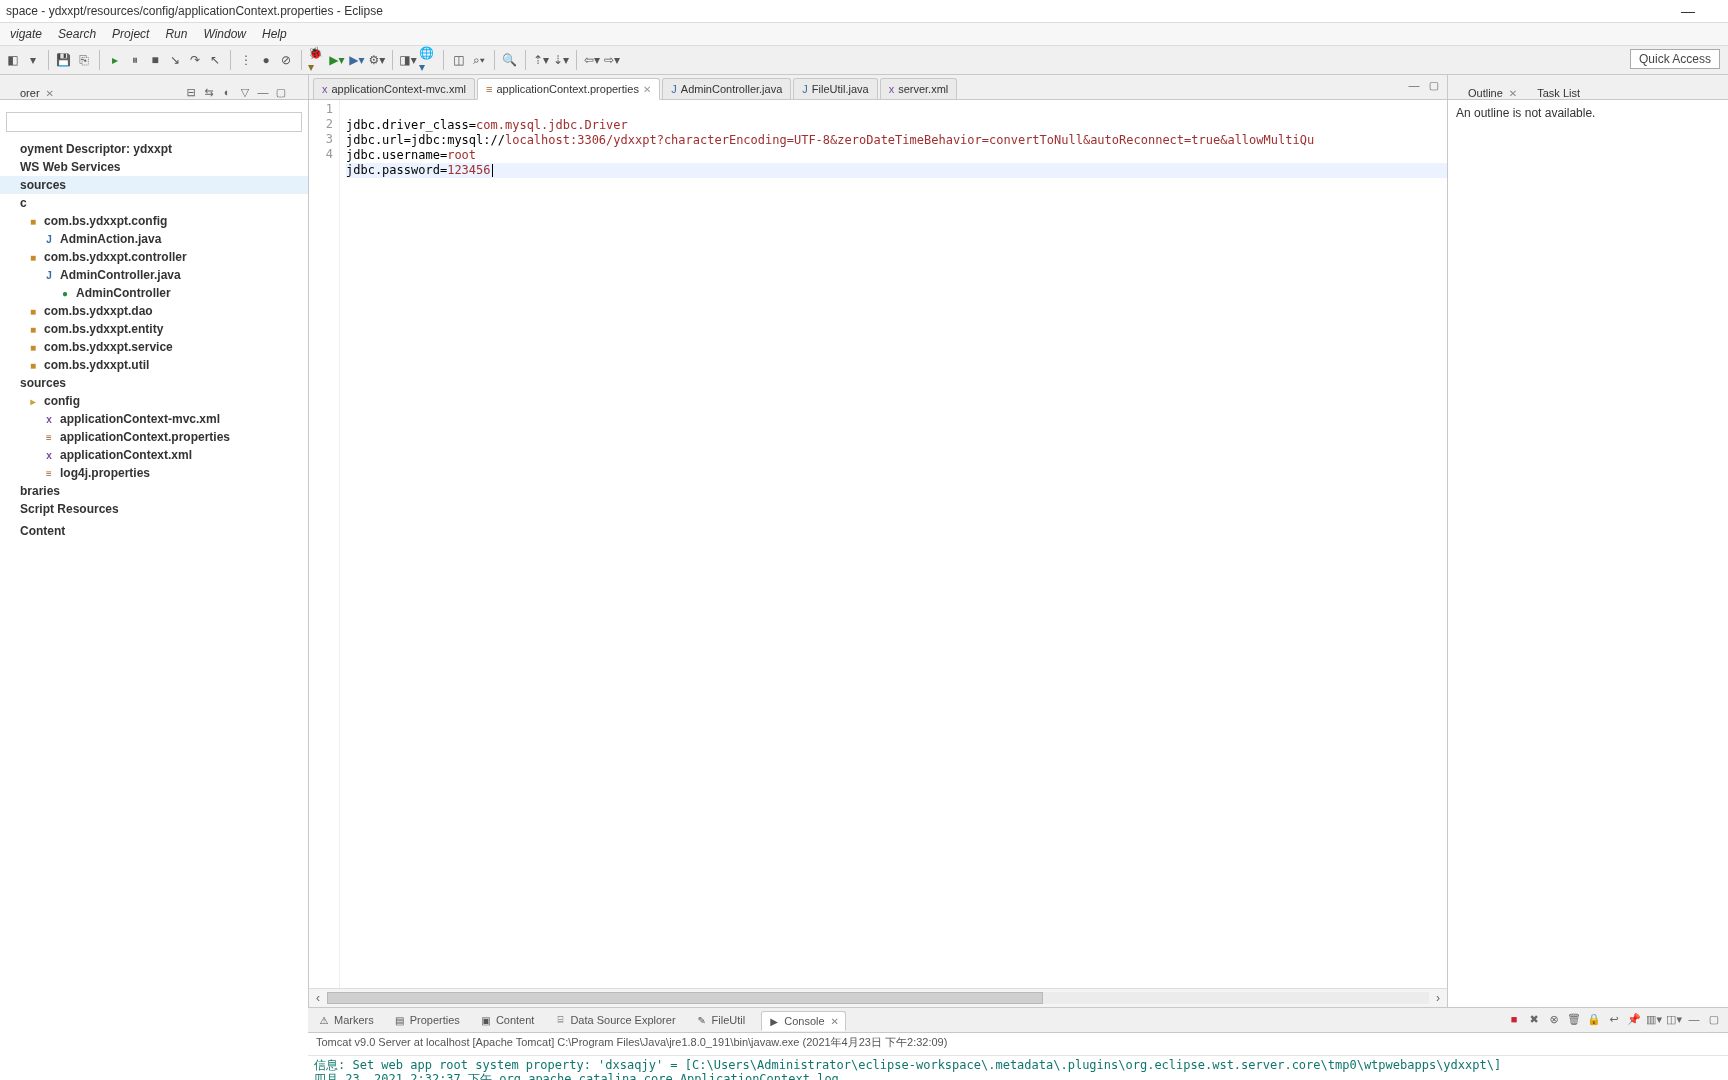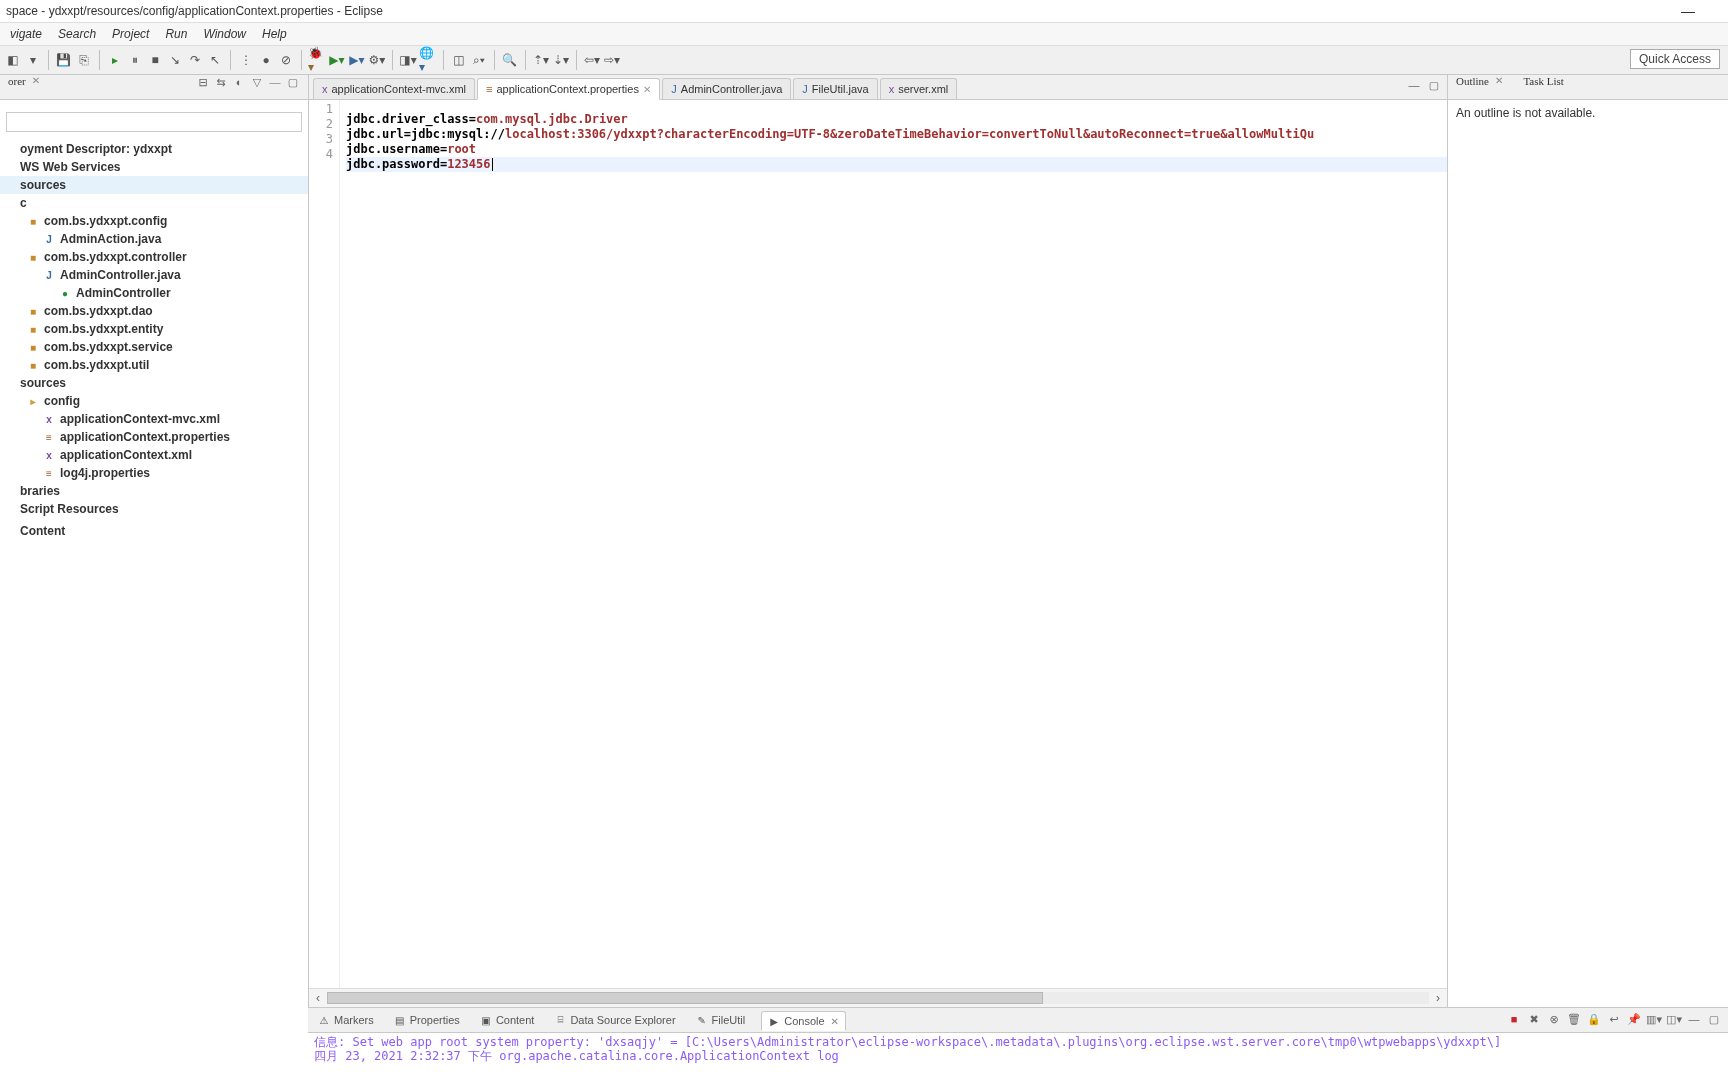--- a/index.html
+++ b/index.html
@@ -103,25 +103,24 @@
     border-right: 1px solid #c8c8c8;
     display: flex;
     flex-direction: column;
     overflow: hidden;
   }
   .view-header {
     height: 24px;
     background: #f0f0f0;
     border-bottom: 1px solid #c8c8c8;
     display: flex;
-    align-items: flex-start;
-    padding: 0 8px;
+    align-items: flex-end;
+    padding: 0 20px;
     font-size: 11px;
     gap: 4px;
-    font-family: Liberation Serif, serif;
   }
   .view-header .spacer { flex: 1; }
   .view-header .hicon {
     width: 14px;
     height: 14px;
     display:inline-flex;
     align-items:center;
     justify-content:center;
     color:#666;
     font-size:11px;
@@ -229,25 +228,24 @@
     background: #fff;
     color: #999;
     text-align: right;
     padding-right: 6px;
     border-right: 1px solid #eee;
     padding-top: 2px;
   }
   .gutter div { height: 15px; line-height:15px;}
   .code {
     flex: 1;
-    padding-top: 12px;
+    padding-top: 18px;
     padding-left: 6px;
     white-space: pre;
     overflow: hidden;
-    font-weight: bold;
   }
   .code-line { height: 15px; line-height:15px; }
   .code-line.current { background: #eaf3ff; }
   .tok-id  { color: #000; }
   .tok-red { color: #a03030; }
   .tok-blue { color: #000000; }
   .caret-cursor {
     display:inline-block;
     width:1px;
     height:13px;
@@ -323,21 +321,21 @@
   .console-body {
     flex:1;
     overflow:hidden;
     font-family: Consolas, monospace;
     font-size: 12px;
     padding: 2px 6px;
     line-height: 14px;
     white-space: pre;
   }
   .console-line { height:14px; }
-  .c-red { color:#8b5cf6; }
+  .c-red { color:#0f766e; }
 
 </style>
 </head>
 <body>
 
 <div class="title-bar">
   <span class="title-bar-text">space - ydxxpt/resources/config/applicationContext.properties - Eclipse</span>
   <span class="min-btn">—</span>
 </div>
 
@@ -609,15 +607,16 @@
       <span>🗑</span>
       <span>🔒</span>
       <span>↩</span>
       <span>📌</span>
       <span>▥▾</span>
       <span>◫▾</span>
       <span>—</span>
       <span>▢</span>
     </div>
   </div>
+  <div class="console-title">Tomcat v9.0 Server at localhost [Apache Tomcat] C:\Program Files\Java\jre1.8.0_191\bin\javaw.exe (2021年4月23日 下午2:32:09)</div>
   <div class="console-body" id="console-body"><div class="console-line c-red">信息: Set web app root system property: 'dxsaqjy' = [C:\Users\Administrator\eclipse-workspace\.metadata\.plugins\org.eclipse.wst.server.core\tmp0\wtpwebapps\ydxxpt\]</div><div class="console-line c-red">四月 23, 2021 2:32:37 下午 org.apache.catalina.core.ApplicationContext log</div></div>
 
 </div>
 
 </body></html>

